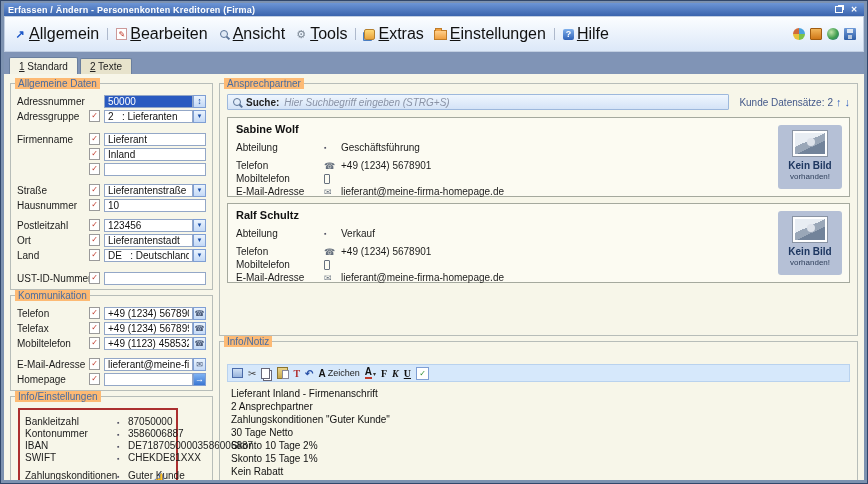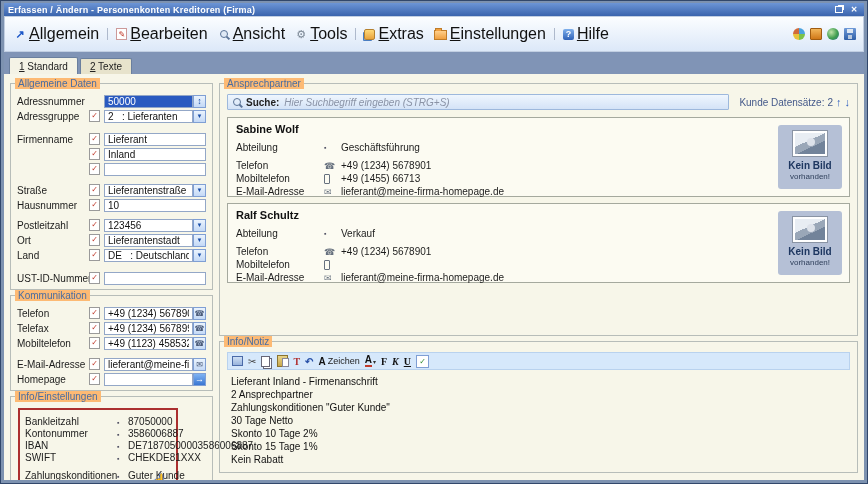--- a/index.html
+++ b/index.html
@@ -109,21 +109,21 @@
   .cicon.mail::before{content:"✉";font-size:9px;}
   .cval{flex:1;white-space:nowrap;overflow:hidden;}
   .noimg{position:absolute;right:7px;top:7px;width:64px;height:64px;background:#b5c0d6;border-radius:3px;
          display:flex;flex-direction:column;align-items:center;padding-top:5px;box-sizing:border-box;}
   .thumb{width:36px;height:27px;background:#fff;border:1px solid #8a94a4;box-sizing:border-box;position:relative;overflow:hidden;flex:none;}
   .thumb::before{content:"";position:absolute;inset:2px;background:linear-gradient(155deg,#e8edf3 0 40%,#9aa7b8 40% 62%,#72839a 62%);}
   .thumb::after{content:"";position:absolute;width:8px;height:8px;border-radius:50%;background:#dde2ea;left:14px;top:7px;}
   .nline1{font-size:10px;font-weight:bold;color:#1d3660;margin-top:4px;line-height:1;}
   .nline2{font-size:8px;color:#30405c;margin-top:1px;}
   
-  .grp-note{flex:1;display:flex;flex-direction:column;padding:10px 6px 4px 6px;}
+  .grp-note{flex:1;display:flex;flex-direction:column;padding:22px 6px 4px 6px;}
   .ntb{height:16px;background:#d6e8fb;border:1px solid #b9d2ee;display:flex;align-items:center;gap:5px;
        padding:0 4px;margin:0 1px 3px 1px;flex:none;}
   .tbi{display:flex;align-items:center;justify-content:center;font-size:10px;color:#333;height:13px;}
   .tb-img{width:11px;height:10px;border:1px solid #4a6aa8;background:linear-gradient(#cfe0f4,#98b4dc);box-sizing:border-box;}
   .tb-cut{color:#444;}
   .tb-copy{width:7px;height:9px;background:#fff;border:1px solid #667;box-shadow:2px 2px 0 -1px #fff,2px 2px 0 0 #667;margin-right:2px;}
   .tb-paste{width:9px;height:10px;background:linear-gradient(#e8d48a,#c9a84b);border:1px solid #8a7430;position:relative;}
   .tb-paste::after{content:"";position:absolute;right:-2px;top:2px;width:5px;height:7px;background:#fff;border:1px solid #889;}
   .tb-fontT{color:#b03030;font-weight:bold;font-family:"Liberation Serif",serif;}
   .tb-undo{color:#2a52a8;font-weight:bold;}
@@ -411,21 +411,20 @@
             </div>
           <div class="vgap5"></div>
           <div class="crow">
               <span class="clabel">Telefon</span>
               <span class="cicon phone"></span>
               <span class="cval">+49 (1234) 5678901</span>
             </div>
           <div class="crow">
               <span class="clabel">Mobiltelefon</span>
               <span class="cicon mobile"></span>
-              <span class="cval">+49 (1455) 66713</span>
             </div>
           <div class="crow">
               <span class="clabel">E-Mail-Adresse</span>
               <span class="cicon mail"></span>
               <span class="cval">lieferant@meine-firma-homepage.de</span>
             </div>
           <div class="noimg">
             <span class="thumb"></span>
             <span class="nline1">Kein Bild</span>
             <span class="nline2">vorhanden!</span>

